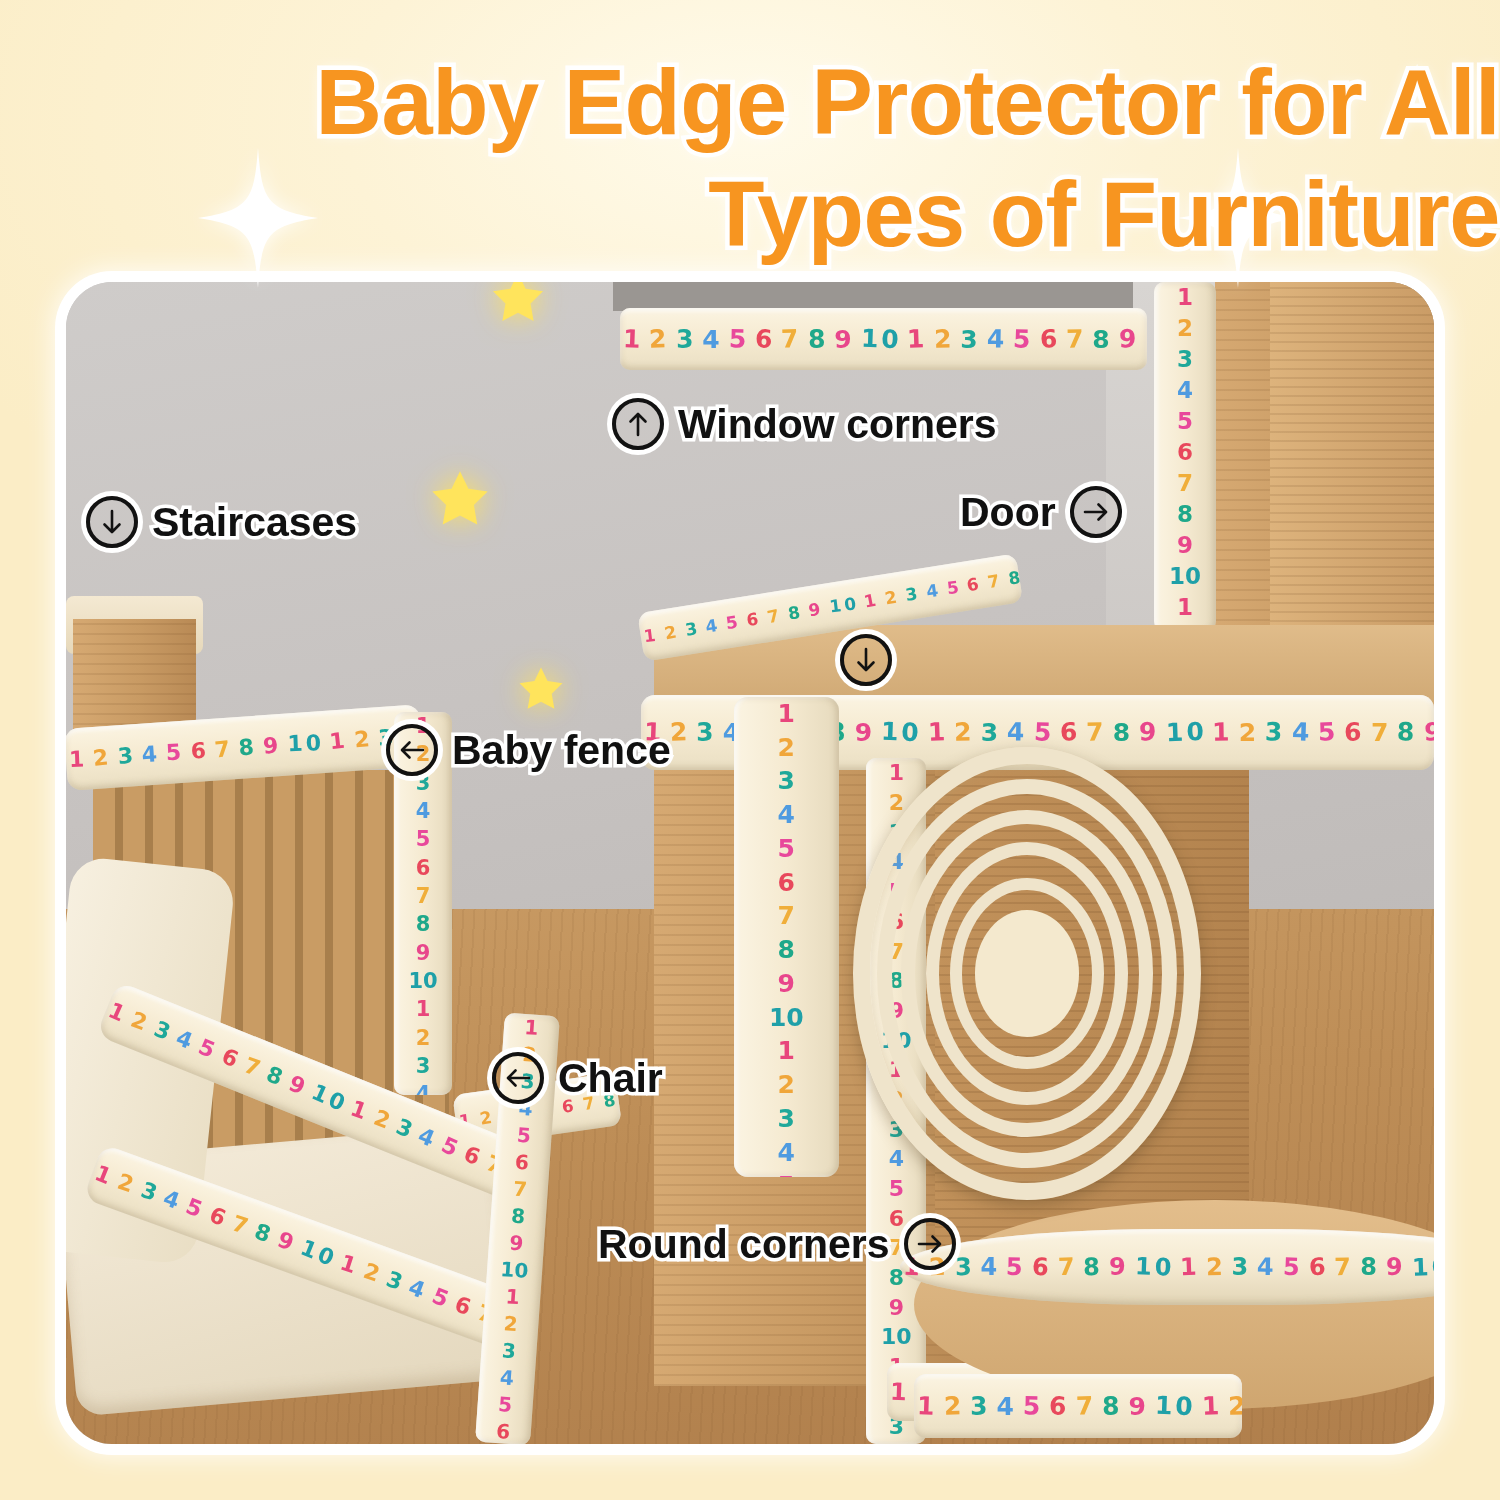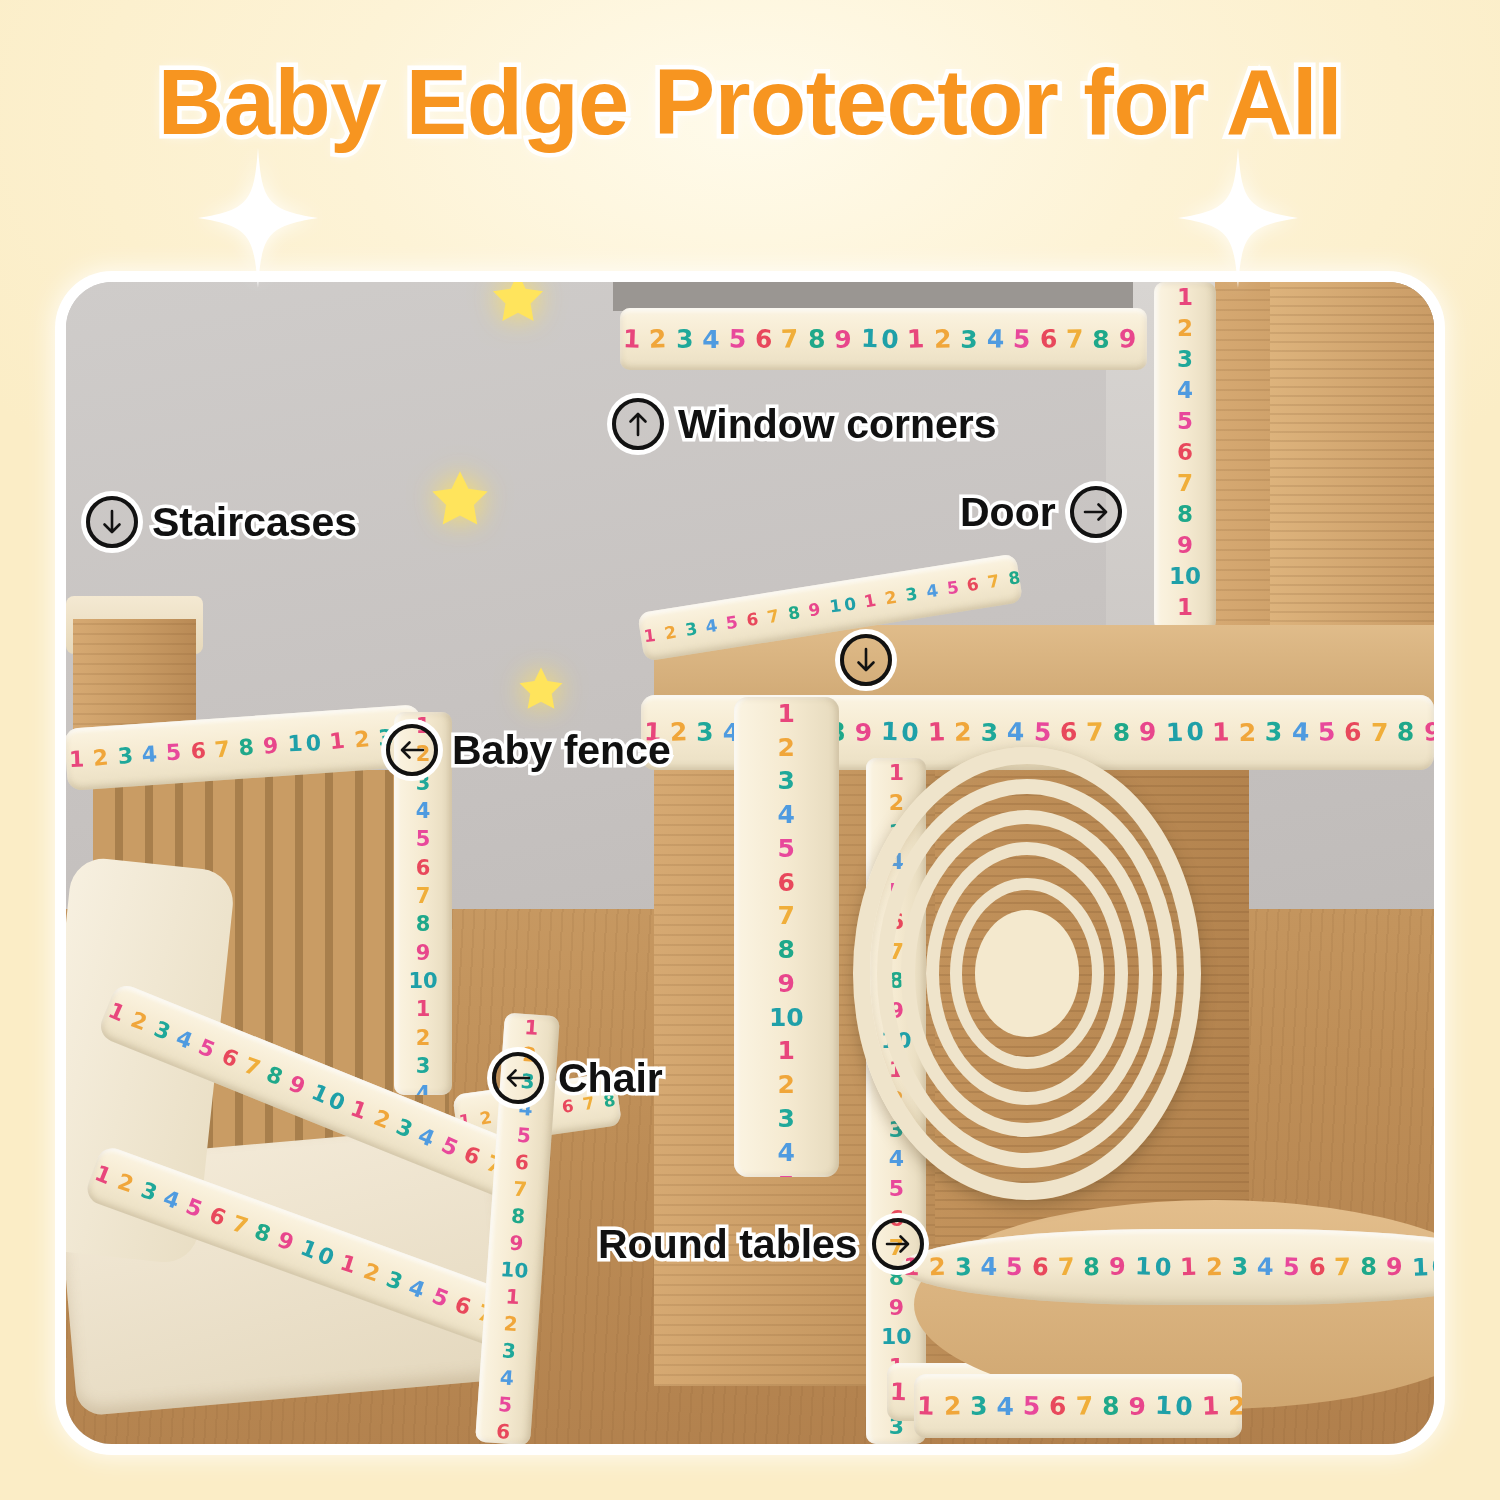--- a/index.html
+++ b/index.html
@@ -30,20 +30,21 @@
     font-family:"Liberation Sans", sans-serif;
     font-weight:bold;
     font-size:92px;
     line-height:112px;
     letter-spacing:-0.5px;
     color:#F79520;
     -webkit-text-stroke:9px #FFFFFF;
     paint-order:stroke fill;
     text-shadow:0 0 14px rgba(255,255,255,0.95);
     white-space:nowrap;
+    text-align:right;
   }
 
   
   .sparkle{
     position:absolute;
     pointer-events:none;
     z-index:4;
   }
   .sparkle svg{ display:block; filter:drop-shadow(0 0 10px rgba(255,255,255,.9)); }
 
@@ -186,20 +187,21 @@
     </svg>
   </div>
   <div class="sparkle" style="left:1178px; top:148px;">
     <svg width="120" height="140" viewBox="0 0 120 140">
       <path d="M60 0 C64 52 68 62 120 70 C68 78 64 88 60 140 C56 88 52 78 0 70 C52 62 56 52 60 0Z" fill="#FFFFFF"></path>
     </svg>
   </div>
 
   <div id="title-block">
     <span class="title-line">Baby Edge Protector for All</span>
+    <span class="title-line">Types of Furniture</span>
   </div>
 
   <div id="photo-frame">
 
     <div class="wall"></div>
     <div class="wall-right"></div>
 
     <div class="floor"></div>
 
     <div class="wood" style="position:absolute; left:40%; top:-2%; width:38%; height:4.5%; background:#9A9692;"></div>
@@ -462,16 +464,16 @@
     </span>
     <span class="lbl">Chair</span>
   </div>
 
   <div class="callout rev" style="left:598px; top:1218px;">
     <span class="ico">
       <svg width="28" height="28" viewBox="0 0 28 28">
           <path d="M3 14h20M16.5 6.5L24 14l-7.5 7.5" fill="none" stroke="currentColor" stroke-width="2.6" stroke-linecap="round" stroke-linejoin="round"></path>
         </svg>
     </span>
-    <span class="lbl">Round tables</span>
+    <span class="lbl">Round corners</span>
   </div>
 
 </div>
 
 </body></html>

